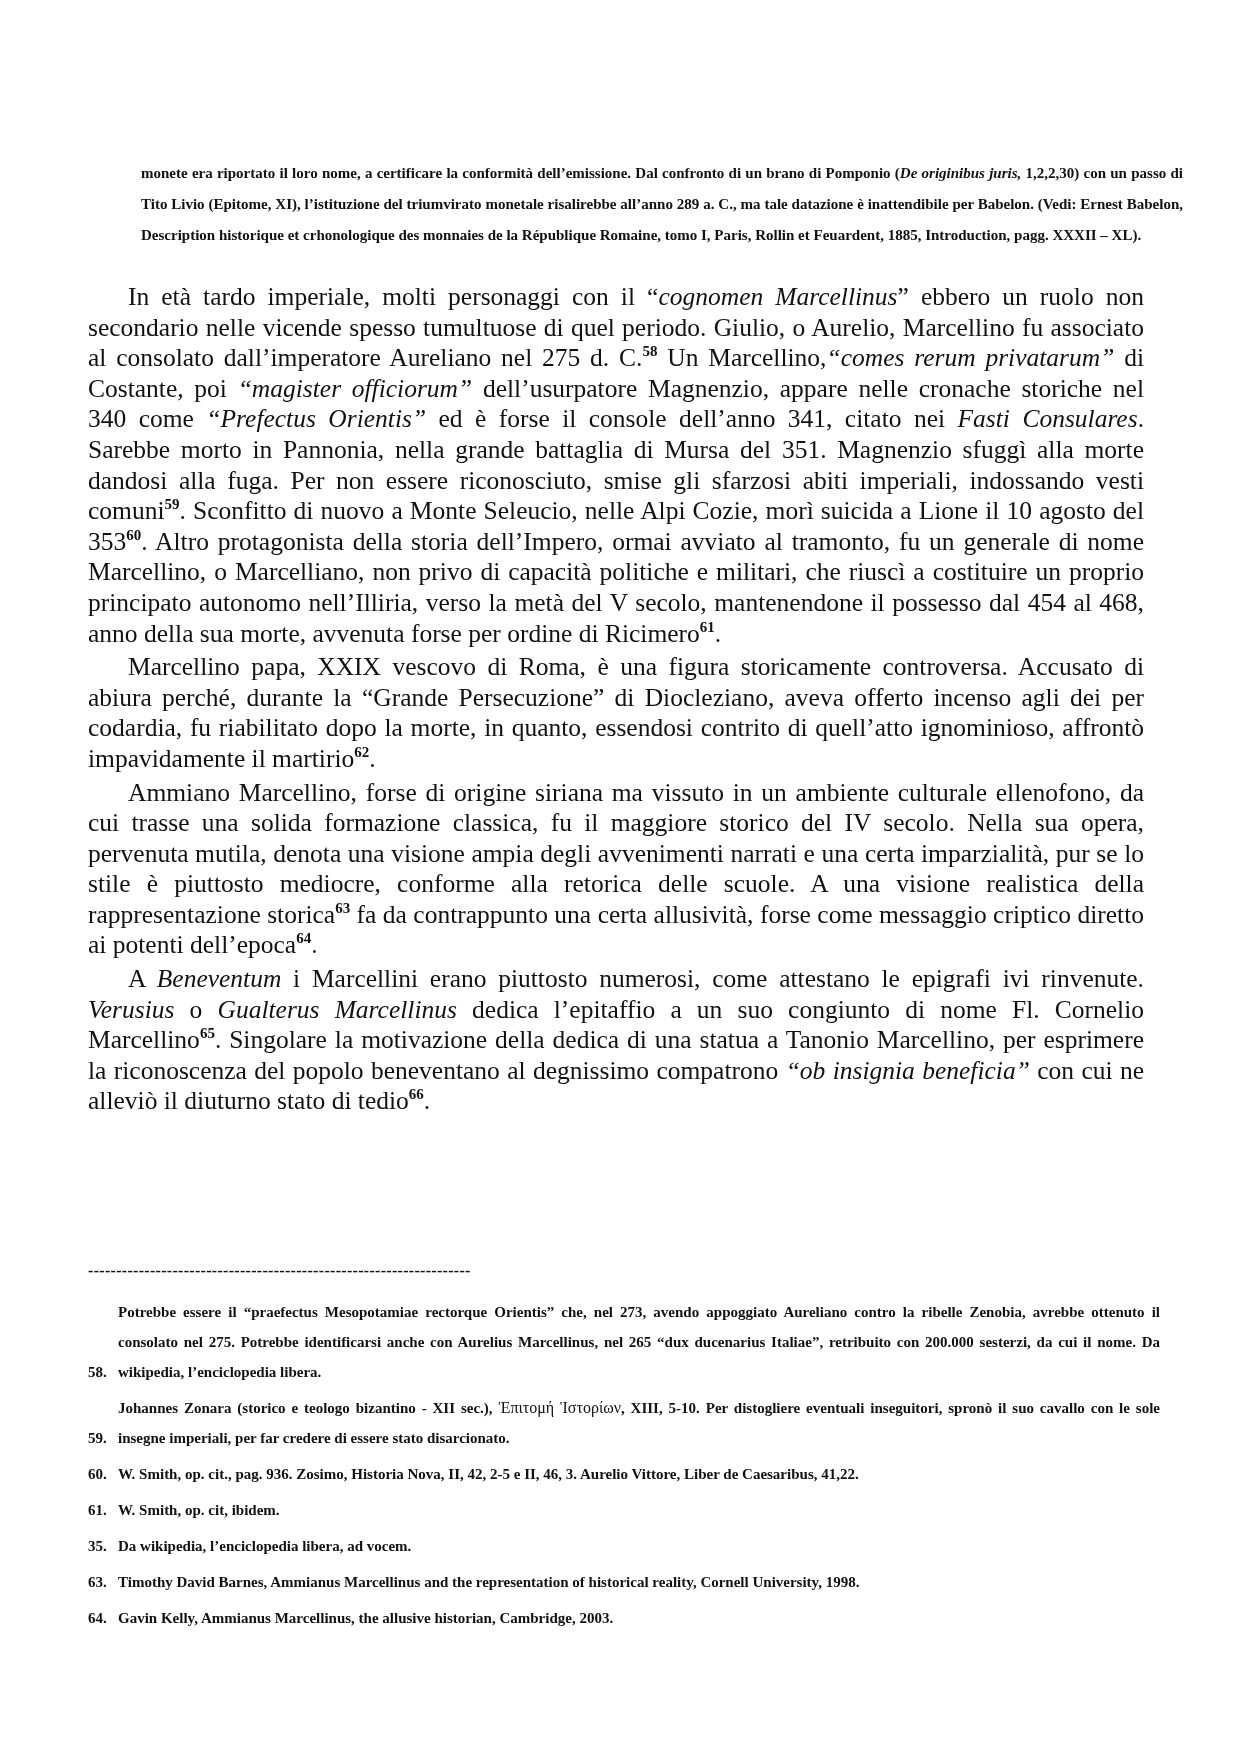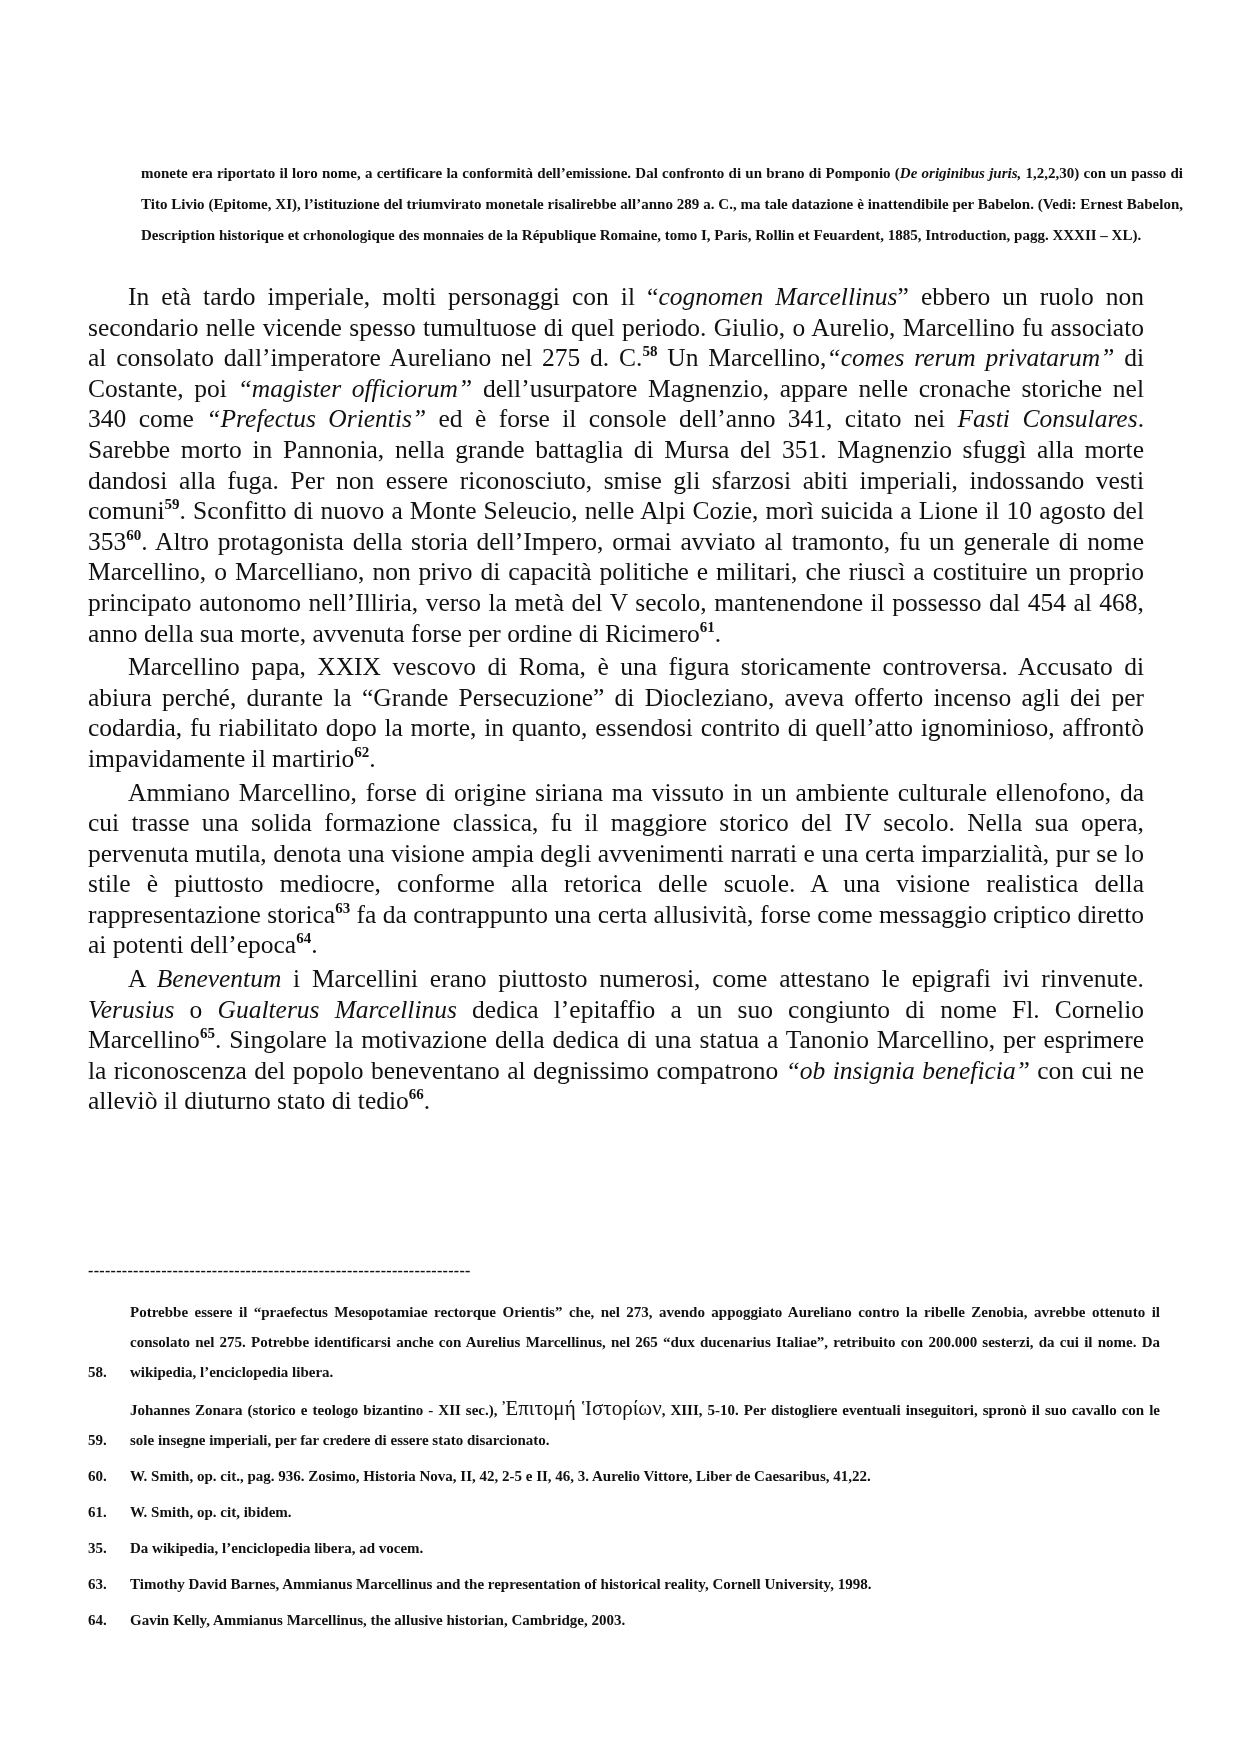--- a/index.html
+++ b/index.html
@@ -27,22 +27,22 @@
     letter-spacing: 0.3px; white-space: nowrap;
   }
 
   .footnotes {
     position: absolute; left: 88px; top: 1297px; width: 1072px;
     font-family: "Liberation Serif", serif; font-weight: bold; font-size: 15px;
     line-height: 30px;
   }
   .fnote { display: flex; text-align: justify; margin-bottom: 6px; align-items: flex-end; }
   .fnote .num { flex: 0 0 30px; }
-  .fnote .txt { flex: 1; margin-left: 12px; }
-  .greek { font-weight: normal; font-size: 21px; }
+  .fnote .txt { flex: 1; }
+  .greek { font-weight: normal; font-size: 16px; }
 </style>
 </head>
 <body>
 
 <div class="page">
 
   <div class="topnote">
     <span>monete era riportato il loro nome, a certificare la conformità dell’emissione. Dal confronto di un brano di Pomponio (</span><i>De originibus juris,</i><span> 1,2,2,30) con un passo di Tito Livio (Epitome, XI), l’istituzione del triumvirato monetale risalirebbe all’anno 289 a. C., ma tale datazione è inattendibile per Babelon.  (Vedi: Ernest Babelon, Description historique et crhonologique des monnaies de la République Romaine, tomo I, Paris, Rollin et Feuardent, 1885, Introduction, pagg. XXXII – XL).</span>
   </div>
 

